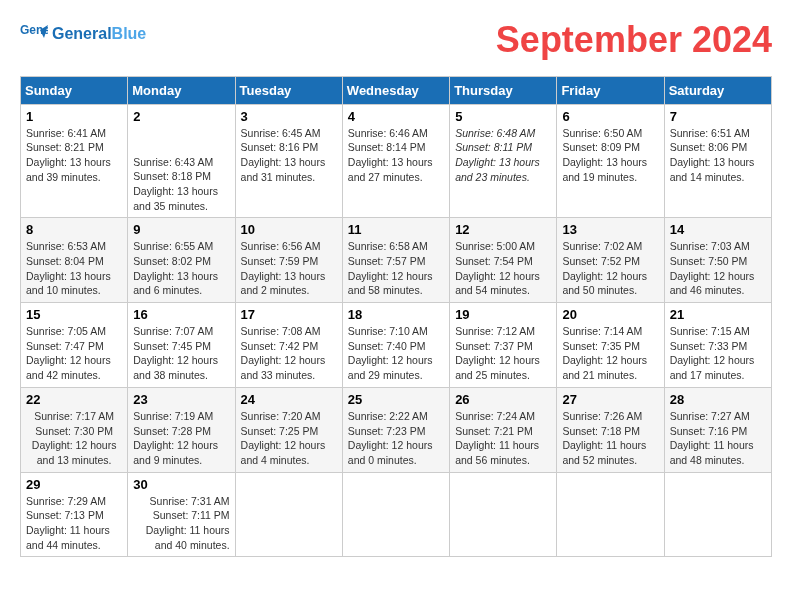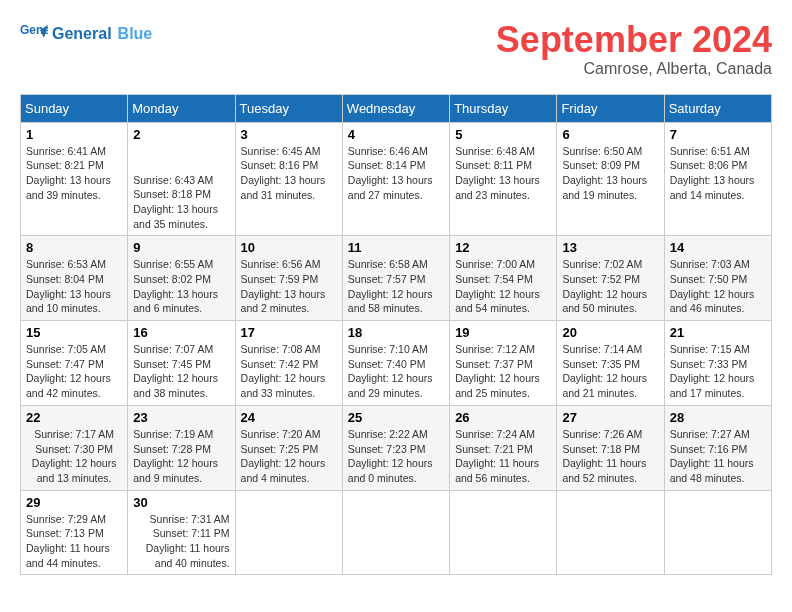--- a/index.html
+++ b/index.html
@@ -42,21 +42,21 @@
       width: 100%;
       border-collapse: collapse;
       font-size: 11px;
     }
     thead tr th {
       background: #1a6eb5;
       color: #fff;
       padding: 6px 4px;
       text-align: left;
       font-size: 13px;
-      font-weight: normal;
+      font-weight: bold;
       border: 1px solid #ccc;
     }
     tbody tr td {
       border: 1px solid #ccc;
       vertical-align: top;
       padding: 4px 5px;
       width: 14.28%;
       height: 80px;
       background: #fff;
     }
@@ -82,27 +82,26 @@
 <body>
 
 <div class="header">
   <div class="logo">
     <svg class="logo-icon" viewBox="0 0 28 28">
       <text x="0" y="14" font-size="12" font-weight="bold" fill="#1a6eb5">General</text>
       <polygon points="20,10 28,5 24,18" fill="#1a6eb5"></polygon>
     </svg>
     <div>
       <div style="font-size:16px;font-weight:bold;color:#333;">
-        <span style="color:#1a6eb5;">General</span><span style="color:#4da6e8;padding-left:6px;">Blue</span>
+        <span style="color:#1a6eb5;">General</span><span style="color:#4da6e8;">Blue</span>
       </div>
     </div>
   </div>
   <div class="title-block">
     <div class="month-title">September 2024</div>
-    <div class="location">Camrose, Alberta, Canada</div>
   </div>
 </div>
 
 <table>
   <thead>
     <tr>
     <th>Sunday</th>
         <th>Monday</th>
         <th>Tuesday</th>
         <th>Wednesday</th>
@@ -136,21 +135,21 @@
         </td>
         <td>
           <span class="day-num">4</span>
           <div class="day-info" style="white-space: pre-line;">Sunrise: 6:46 AM
 Sunset: 8:14 PM
 Daylight: 13 hours
 and 27 minutes.</div>
         </td>
         <td>
           <span class="day-num">5</span>
-          <div class="day-info" style="white-space: pre-line;">Sunrise: 6:48 AM
+          <div class="day-info" style="white-space: pre-line; font-style: italic;">Sunrise: 6:48 AM
 Sunset: 8:11 PM
 Daylight: 13 hours
 and 23 minutes.</div>
         </td>
         <td>
           <span class="day-num">6</span>
           <div class="day-info" style="white-space: pre-line;">Sunrise: 6:50 AM
 Sunset: 8:09 PM
 Daylight: 13 hours
 and 19 minutes.</div>
@@ -187,21 +186,21 @@
         </td>
         <td>
           <span class="day-num">11</span>
           <div class="day-info" style="white-space: pre-line;">Sunrise: 6:58 AM
 Sunset: 7:57 PM
 Daylight: 12 hours
 and 58 minutes.</div>
         </td>
         <td>
           <span class="day-num">12</span>
-          <div class="day-info" style="white-space: pre-line;">Sunrise: 7:00 AM
+          <div class="day-info" style="white-space: pre-line;">Sunrise: 5:00 AM
 Sunset: 7:54 PM
 Daylight: 12 hours
 and 54 minutes.</div>
         </td>
         <td>
           <span class="day-num">13</span>
           <div class="day-info" style="white-space: pre-line;">Sunrise: 7:02 AM
 Sunset: 7:52 PM
 Daylight: 12 hours
 and 50 minutes.</div>

